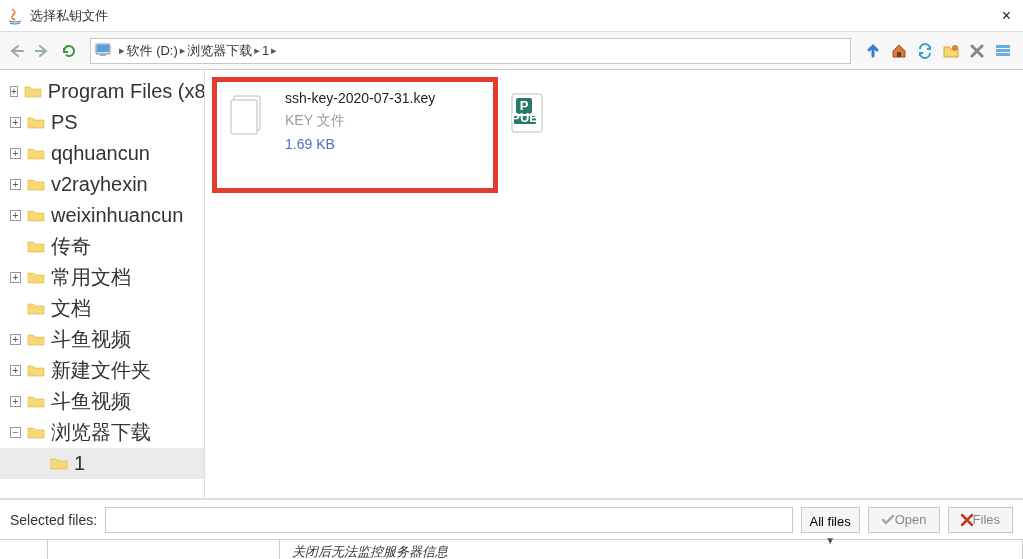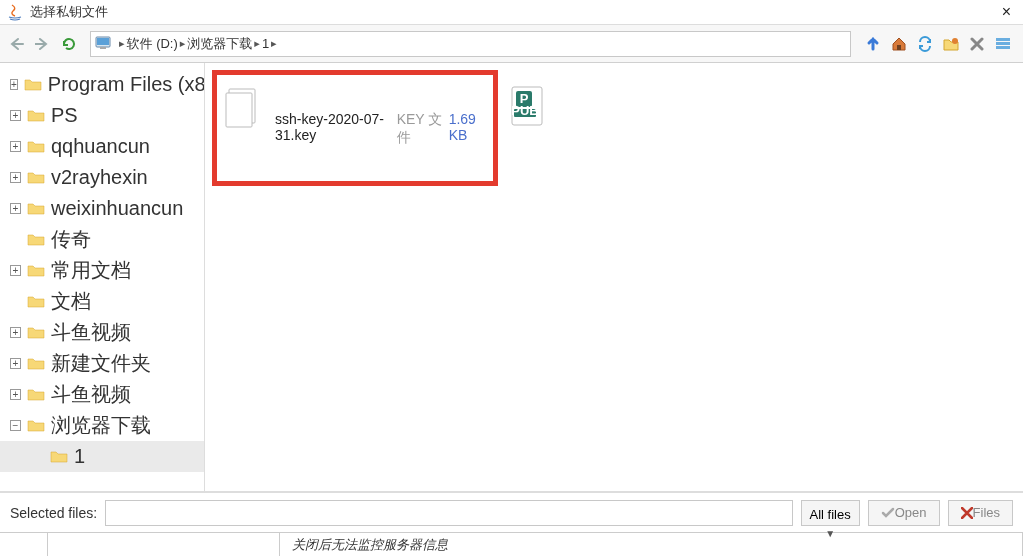--- a/index.html
+++ b/index.html
@@ -1,18 +1,18 @@
 <!DOCTYPE html>
 <html><head>
   <meta charset="utf-8">
   <style>
     * { box-sizing: border-box; margin: 0; padding: 0; font-family: "Microsoft YaHei", Arial, sans-serif; font-size: 13px; }
     body { background: #fff; width: 1023px; height: 559px; overflow: hidden; }
     
-    .titlebar { display: flex; align-items: center; height: 25px; padding: 0 6px; border-bottom: 1px solid #ddd; }
+    .titlebar { display: flex; align-items: center; height: 32px; padding: 0 6px; border-bottom: 1px solid #ddd; }
     .titlebar .java-icon { width: 18px; height: 18px; margin-right: 6px; display: flex; align-items: center; justify-content: center; }
     .titlebar .title-text { flex: 1; color: #333; }
     .titlebar .close-x { font-size: 16px; color: #222; padding: 0 6px; }
     
     .navbar { display: flex; align-items: center; height: 38px; padding: 0 6px; background: #f7f7f7; border-bottom: 1px solid #d0d0d0; gap: 4px; }
     .nav-btn { width: 22px; height: 22px; display: flex; align-items: center; justify-content: center; color: #888; }
     .breadcrumb-bar { flex: 1; height: 26px; border: 1px solid #c8c8c8; background: #fff; display: flex; align-items: center; padding: 0 4px; margin: 0 8px 0 6px; }
     .drive-icon { width: 18px; height: 16px; margin-right: 4px; }
     .breadcrumb-seg { color: #333; }
     .breadcrumb-sep { color: #555; margin: 0 2px; font-size: 11px; }
@@ -26,21 +26,21 @@
     .tree-item.child { padding-left: 50px; background: #eaeaea; }
     .tree-toggle { width: 11px; height: 11px; border: 1px solid #999; display: flex; align-items: center; justify-content: center; font-size: 10px; line-height: 1; color: #555; margin-right: 6px; background: #fff; }
     .tree-toggle.spacer { border: none; background: transparent; }
     .tree-folder-icon { width: 18px; height: 16px; margin-right: 6px; }
     .tree-label { color: #333; font-size: 20px; }
     
     .file-panel { flex: 1; padding: 10px; display: flex; flex-wrap: wrap; align-content: flex-start; gap: 0; }
     .file-item { width: 280px; height: 110px; display: flex; padding: 8px; position: relative; }
     .file-item.highlighted { outline: 5px solid #e33b2e; outline-offset: -2px; }
     .file-thumb { width: 50px; height: 60px; margin-right: 12px; display: flex; align-items: flex-start; justify-content: center; padding-top: 4px; }
-    .file-info { display: flex; flex-direction: row; gap: 6px; padding-top: 2px; margin-top: 28px; }
+    .file-info { display: flex; flex-direction: column; gap: 6px; padding-top: 2px; }
     .file-name { color: #222; font-size: 14px; }
     .file-type { color: #9a9a9a; font-size: 14px; }
     .file-size { color: #4a6fcc; font-size: 14px; }
     
     .bottom-bar { height: 40px; display: flex; align-items: center; padding: 0 10px; border-top: 1px solid #ddd; gap: 8px; }
     .selected-label { color: #333; font-size: 14px; }
     .selected-input { flex: 1; height: 26px; border: 1px solid #c8c8c8; padding: 0 6px; }
     .filter-btn { height: 26px; border: 1px solid #c8c8c8; background: #f5f5f5; padding: 0 8px; display: flex; align-items: center; gap: 6px; flex-direction: column; }
     .action-btn { height: 26px; border: 1px solid #c8c8c8; background: #f5f5f5; padding: 0 12px; display: flex; align-items: center; color: #888; }
     

